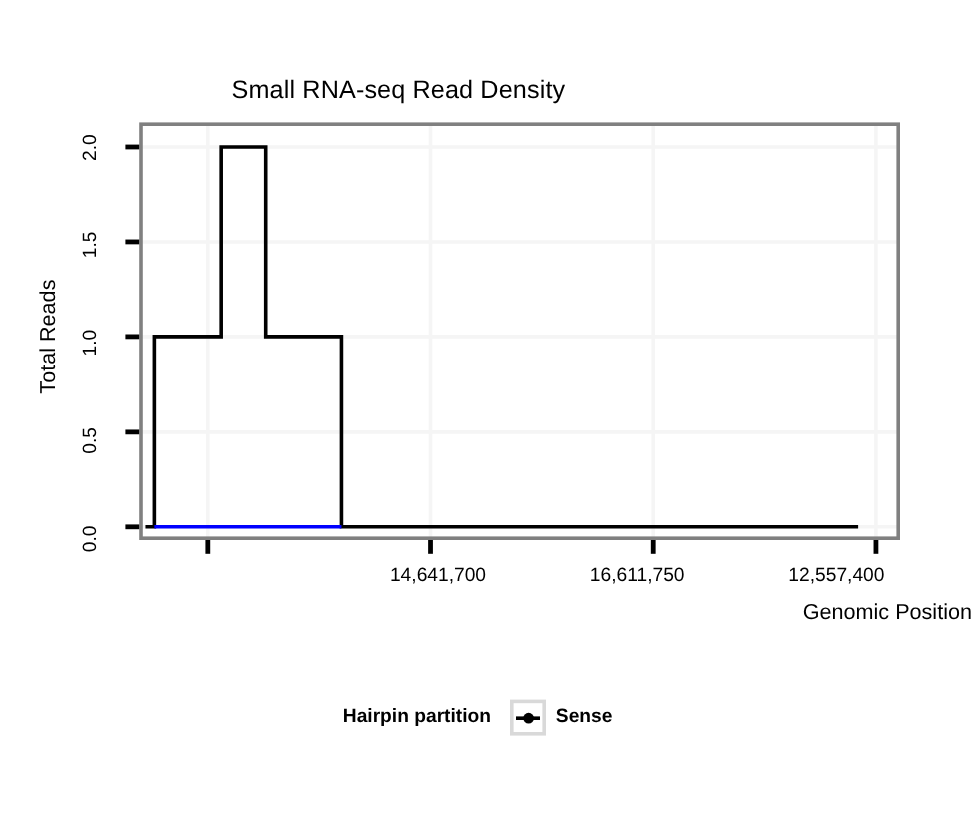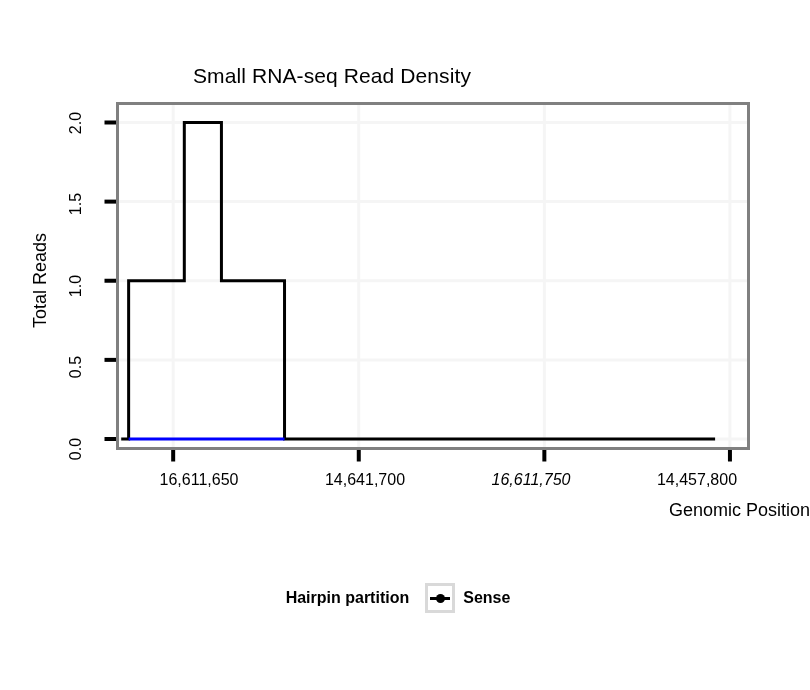--- a/index.html
+++ b/index.html
@@ -57,24 +57,23 @@
 
   <div class="y-axis-title">Total Reads</div>
   <div class="x-axis-title">Genomic Position</div>
 
   <div class="y-tick-label" style="left:49px;top:440px;">0.0</div>
   <div class="y-tick-label" style="left:49px;top:358px;">0.5</div>
   <div class="y-tick-label" style="left:49px;top:277px;">1.0</div>
   <div class="y-tick-label" style="left:49px;top:195px;">1.5</div>
   <div class="y-tick-label" style="left:49px;top:114px;">2.0</div>
 
-  <div class="x-tick-label" style="left:129px;top:471px;">16,611,650</div>
   <div class="x-tick-label" style="left:295px;top:471px;">14,641,700</div>
-  <div class="x-tick-label" style="left:461px;top:471px;font-style:italic;">16,611,750</div>
-  <div class="x-tick-label" style="left:627px;top:471px;">14,457,800</div>
+  <div class="x-tick-label" style="left:461px;top:471px;">16,611,750</div>
+  <div class="x-tick-label" style="left:627px;top:471px;">12,557,400</div>
 
   <svg id="plot-svg" width="810" height="690" style="position:absolute;left:0;top:0;">
     <g>
       <rect x="117.5" y="103.5" width="631" height="345" fill="#ffffff" stroke="none"></rect>
     </g>
     <g id="gridlines">
         <line x1="117.5" x2="748.5" y1="439.0045871559633" y2="439.0045871559633" stroke="#f5f5f5" stroke-width="3"></line>
         <line x1="117.5" x2="748.5" y1="359.8761467889908" y2="359.8761467889908" stroke="#f5f5f5" stroke-width="3"></line>
         <line x1="117.5" x2="748.5" y1="280.7477064220184" y2="280.7477064220184" stroke="#f5f5f5" stroke-width="3"></line>
         <line x1="117.5" x2="748.5" y1="201.6192660550459" y2="201.6192660550459" stroke="#f5f5f5" stroke-width="3"></line>

